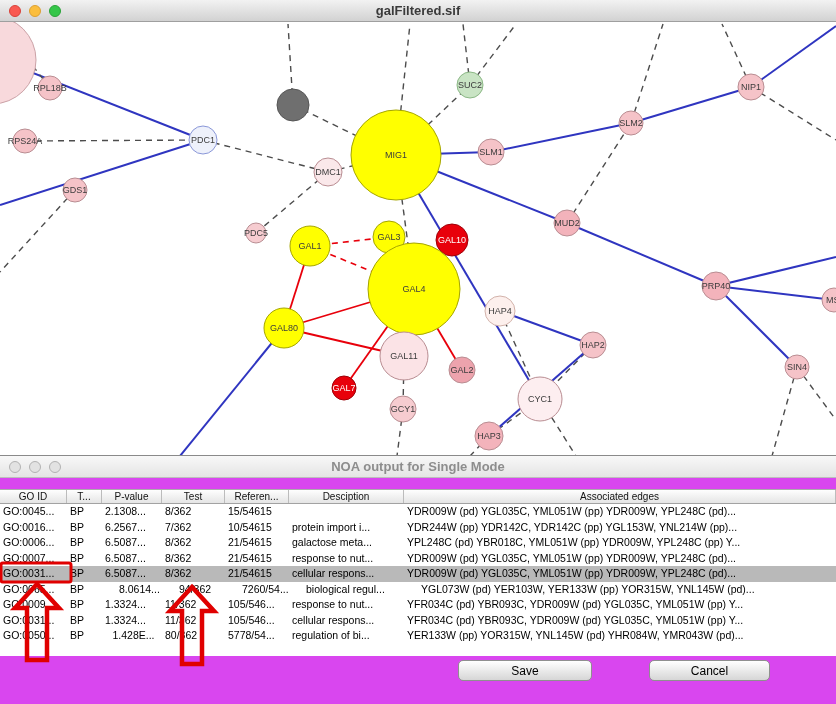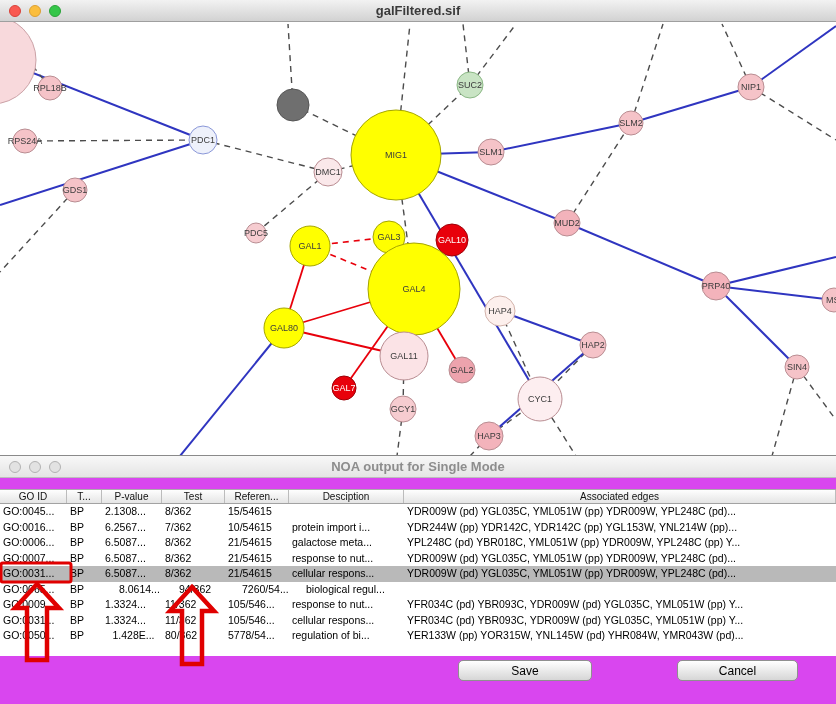--- a/index.html
+++ b/index.html
@@ -52,21 +52,21 @@
     font-size:10.5px;line-height:15.5px;padding-left:3px;color:#000;
     white-space:nowrap;overflow:hidden;box-sizing:border-box;flex-shrink:0;
   }
   
   .mac-btn{
     position:absolute;top:204px;height:21px;border-radius:5px;
     border:1px solid #8f8f8f;background:linear-gradient(#ffffff,#d6d6d6);
     font-family:"Liberation Sans",sans-serif;font-size:12px;color:#000;z-index:3;
   }
   #save-btn{left:458px;width:134px;}
-  #cancel-btn{left:677px;width:121px;}
+  #cancel-btn{left:649px;width:121px;}
   
   #annotation-overlay{position:absolute;left:0;top:0;z-index:30;pointer-events:none;}
   .anno{stroke:#e00000;fill:none;stroke-linejoin:miter;}
 </style>
 </head>
 <body>
 
 <div class="window" id="network-window">
   <svg id="network-svg" width="836" height="455">
       <rect x="0" y="0" width="836" height="455" fill="#ffffff"></rect>
@@ -255,20 +255,21 @@
         <div class="td" style="width: 115px;">cellular respons...</div>
         <div class="td" style="width: auto; flex: 1 1 0%;">YDR009W (pd) YGL035C, YML051W (pp) YDR009W, YPL248C (pd)...</div>
       </div>
       <div class="tr">
         <div class="td" style="width: 67px;">GO:0065...</div>
         <div class="td" style="width: 35px;">BP</div>
         <div class="td" style="width: 60px; margin-left: 14px;">8.0614...</div>
         <div class="td" style="width: 63px;">94/362</div>
         <div class="td" style="width: 64px;">7260/54...</div>
         <div class="td" style="width: 115px;">biological regul...</div>
+        <div class="td" style="width: auto; flex: 1 1 0%;">YGL073W (pd) YER103W, YER133W (pp) YOR315W, YNL145W (pd)...</div>
       </div>
       <div class="tr">
         <div class="td" style="width: 67px;">GO:0009...</div>
         <div class="td" style="width: 35px;">BP</div>
         <div class="td" style="width: 60px;">1.3324...</div>
         <div class="td" style="width: 63px;">11/362</div>
         <div class="td" style="width: 64px;">105/546...</div>
         <div class="td" style="width: 115px;">response to nut...</div>
         <div class="td" style="width: auto; flex: 1 1 0%;">YFR034C (pd) YBR093C, YDR009W (pd) YGL035C, YML051W (pp) Y...</div>
       </div>

